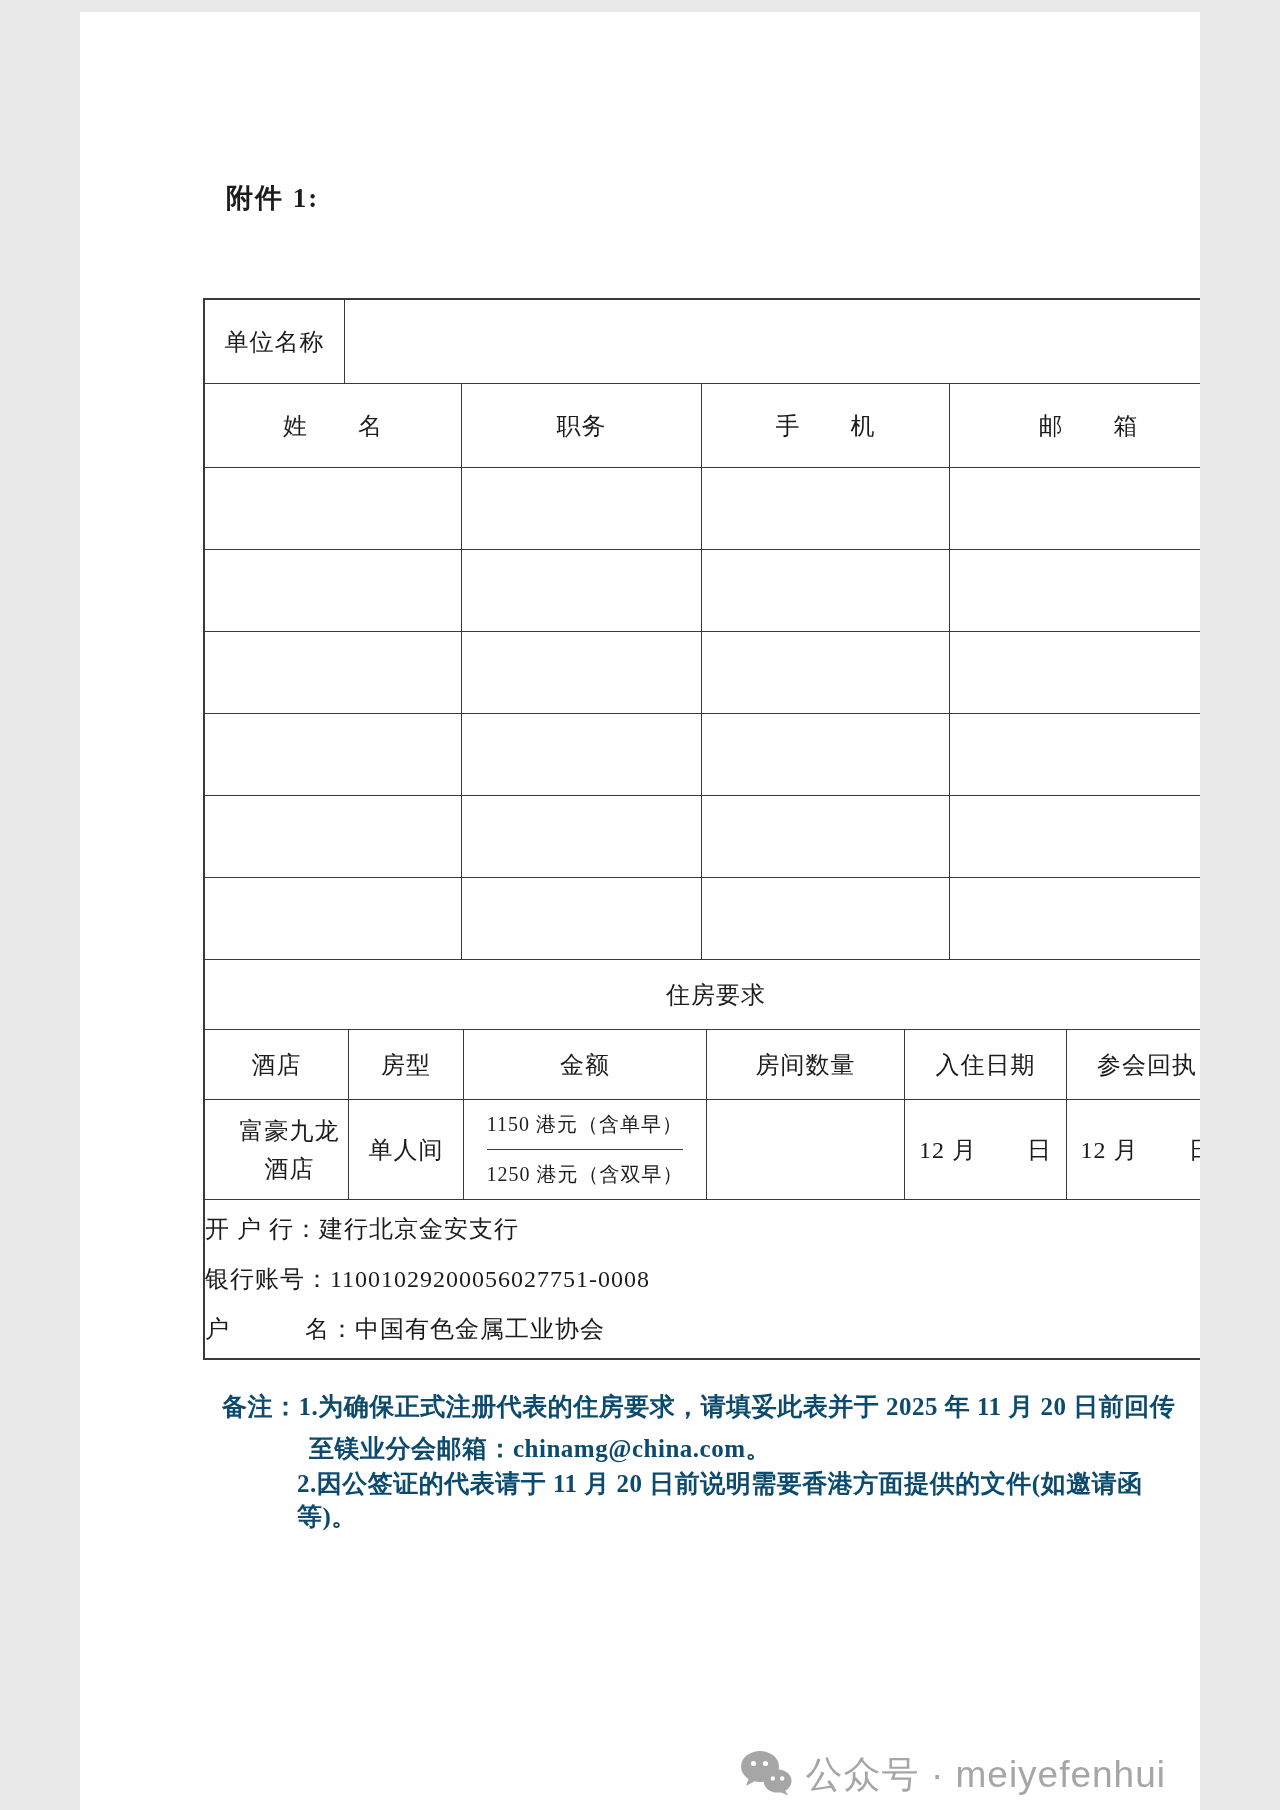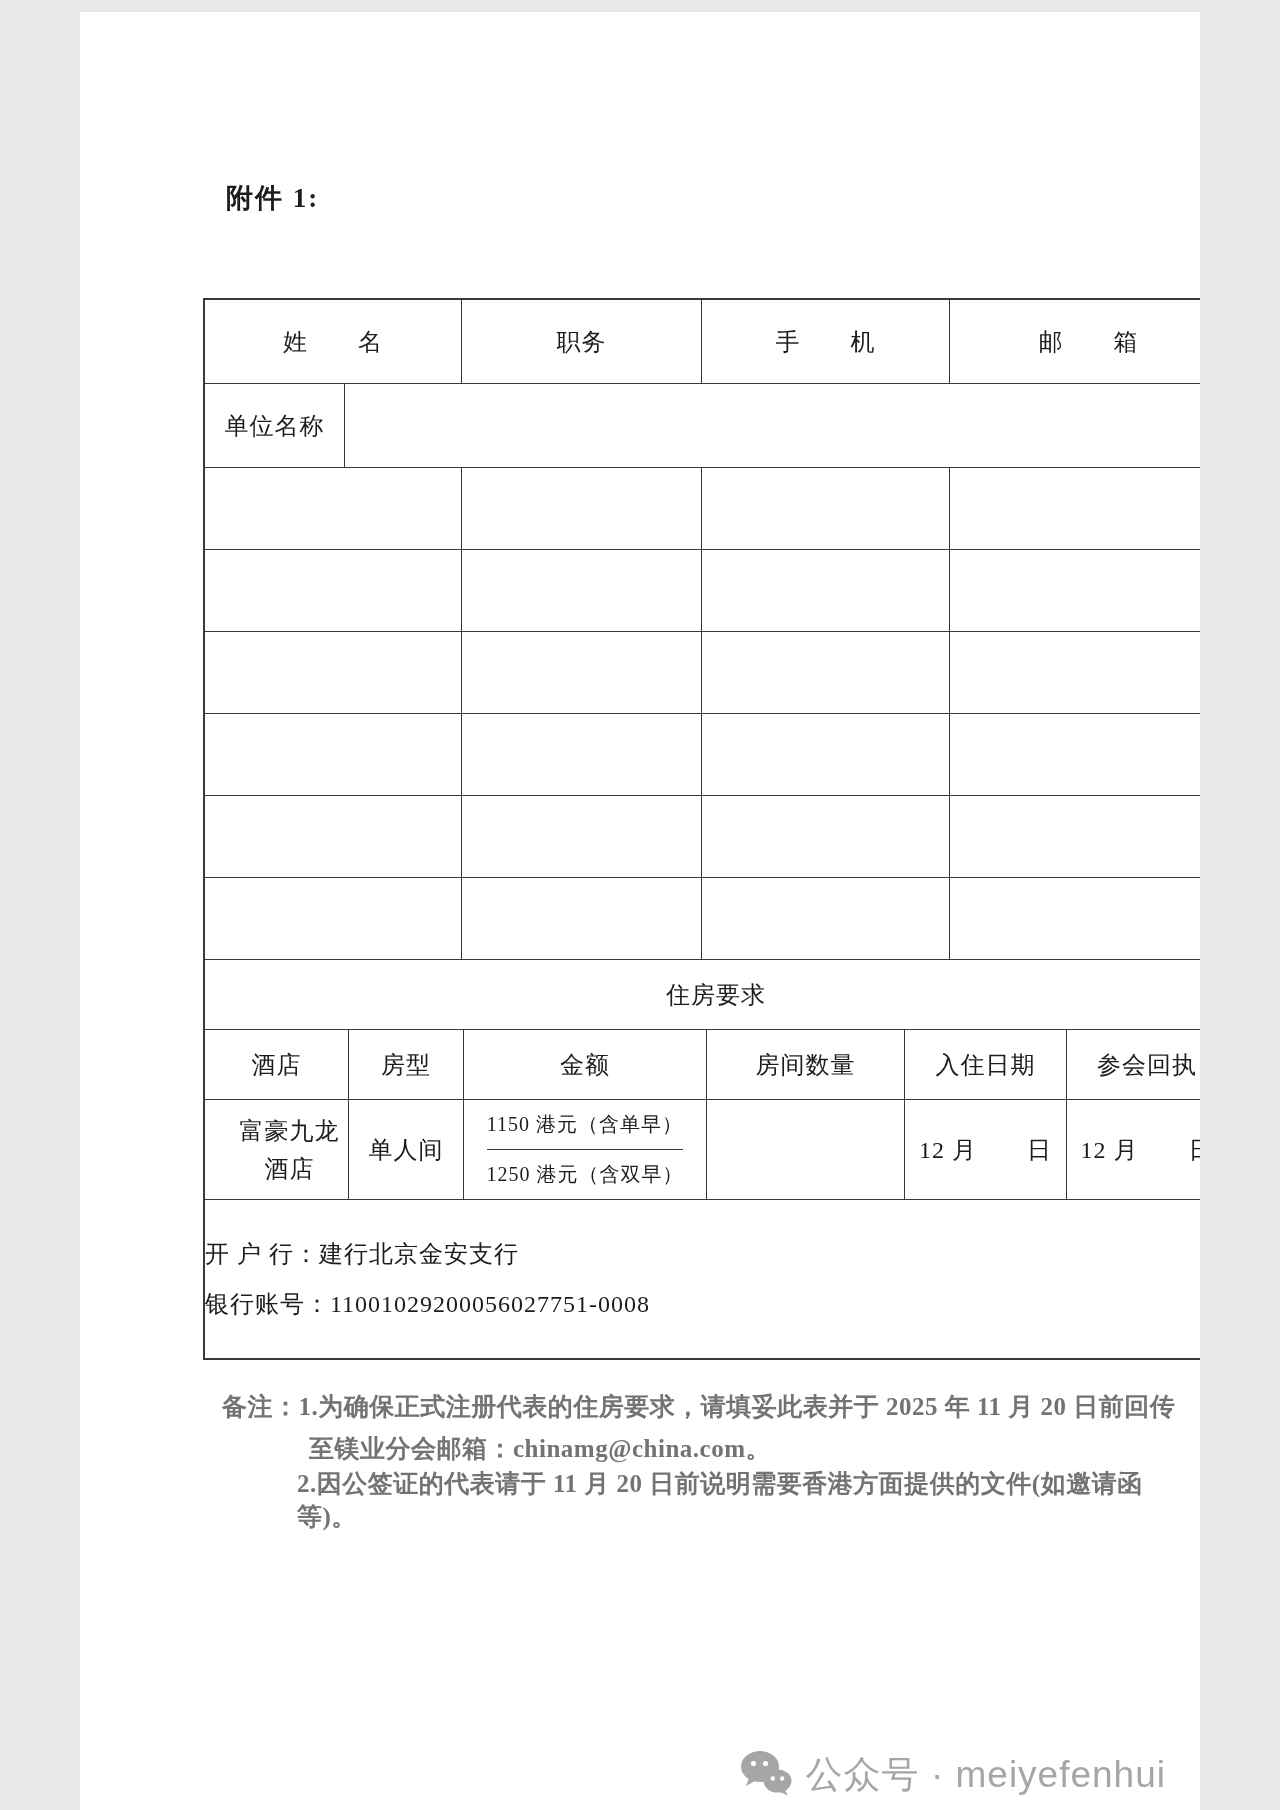--- a/index.html
+++ b/index.html
@@ -56,21 +56,21 @@
   }
   .stack .sub:first-child{border-bottom:1px solid #3a3a3a;}
   .row-bank{height:158px;}
   .row-bank .cell{
     flex:1;flex-direction:column;align-items:flex-start;justify-content:center;
     padding-left:0;line-height:50px;letter-spacing:1px;
   }
   
   .note-line{
     position:absolute;
-    font-size:25px;font-weight:bold;color:#737373;letter-spacing:0.5px;
+    font-size:25px;font-weight:bold;color:#0c4a6e;letter-spacing:0.5px;
     font-family:"Liberation Serif","DejaVu Serif",serif;
   }
   .note-1{left:142px;top:1378px;}
   .note-2{left:229px;top:1420px;}
   .note-3{left:217px;top:1455px;}
   
   .watermark{
     position:absolute;right:34px;top:1738px;height:56px;
     display:flex;align-items:flex-start;gap:14px;
     color:#a6a6a6;font-size:37px;
@@ -82,30 +82,30 @@
 </head>
 <body>
 
 <div class="page">
 
   <div class="attachment">附件 1:</div>
 
 
   <div class="form-table">
 
+    <div class="row row-unit">
+      <div class="cell c-label">单位名称</div>
+      <div class="cell c-fill"></div>
+    </div>
+
     <div class="row row-head">
       <div class="cell c-p1">姓　　名</div>
       <div class="cell c-p2">职务</div>
       <div class="cell c-p3">手　　机</div>
       <div class="cell c-p4">邮　　箱</div>
-    </div>
-
-    <div class="row row-unit">
-      <div class="cell c-label">单位名称</div>
-      <div class="cell c-fill"></div>
     </div>
 
     <div class="row row-empty">
       <div class="cell c-p1"></div>
         <div class="cell c-p2"></div>
         <div class="cell c-p3"></div>
         <div class="cell c-p4"></div>
     </div>
     <div class="row row-empty">
       <div class="cell c-p1"></div>
@@ -166,20 +166,21 @@
         <div class="sub"></div>
       </div>
       <div class="cell c-h5">12 月　　日</div>
       <div class="cell c-h6">12 月　　日</div>
     </div>
 
     <div class="row row-bank">
       <div class="cell">
         <div>开 户 行：建行北京金安支行</div>
         <div>银行账号：11001029200056027751-0008</div>
+        <div>户　　　名：中国有色金属工业协会</div>
       </div>
     </div>
 
   </div>
 
   <div class="note-line note-1">备注：1.为确保正式注册代表的住房要求，请填妥此表并于 2025 年 11 月 20 日前回传</div>
   <div class="note-line note-2">至镁业分会邮箱：chinamg@china.com。</div>
   <div class="note-line note-3">2.因公签证的代表请于 11 月 20 日前说明需要香港方面提供的文件(如邀请函等)。</div>
 
   <div class="watermark">

